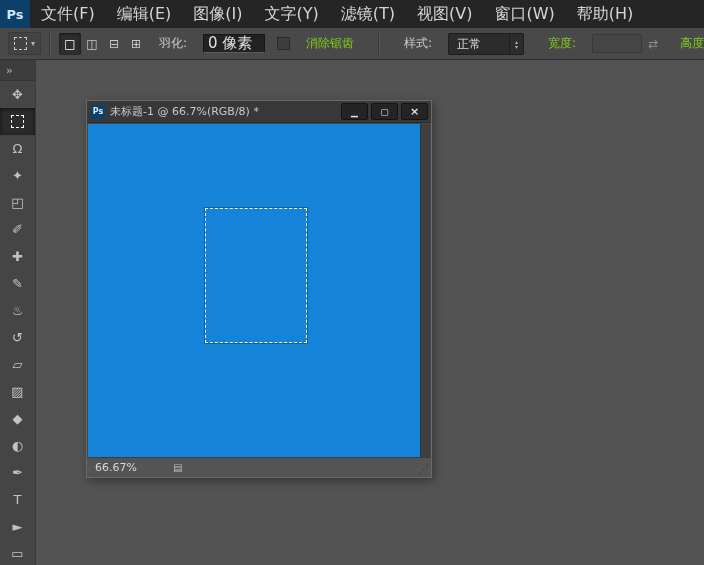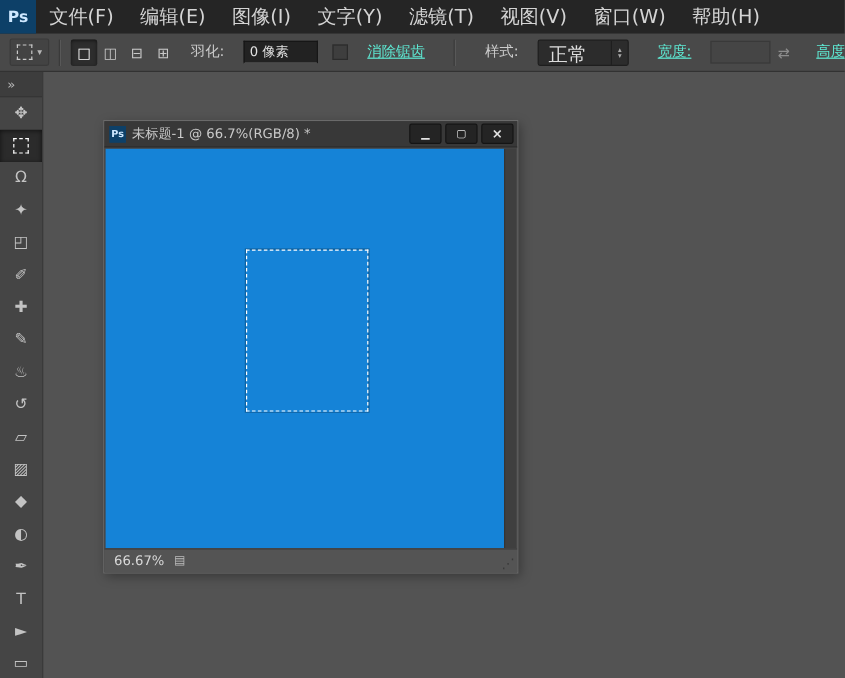--- a/index.html
+++ b/index.html
@@ -18,26 +18,26 @@
 
   
   .optionsbar{position:absolute;left:0;top:28px;width:704px;height:32px;background:#494949;border-bottom:1px solid #323232;box-sizing:border-box;display:flex;align-items:center;overflow:hidden;z-index:4;}
   .tool-preset{margin-left:8px;display:flex;align-items:center;gap:4px;padding:4px 5px;border:1px solid #3a3a3a;border-radius:2px;background:#434343;flex:0 0 auto;}
   .preset-box{width:11px;height:11px;border:1px dashed #c9c9c9;}
   .preset-arrow{font-size:8px;color:#b5b5b5;}
   .sep{width:1px;height:22px;background:#3a3a3a;border-right:1px solid #585858;margin:0 8px;flex:0 0 auto;}
   .mode-btn{width:22px;height:22px;display:flex;align-items:center;justify-content:center;color:#c9c9c9;font-size:12px;border-radius:2px;flex:0 0 auto;}
   .mode-btn.active{background:#2d2d2d;box-shadow:inset 0 1px 3px rgba(0,0,0,.55);color:#ffffff;}
   .opt-label{font-size:12px;color:#cccccc;margin:0 16px;white-space:nowrap;}
-  .opt-label.disabled{color:#5eead4;text-decoration:underline;}
-  .text-field{width:52px;height:17px;background:#222222;border:1px solid #161616;border-bottom-color:#5c5c5c;color:#e2e2e2;font-size:11px;padding:0 4px;box-sizing:content-box;font-family:"DejaVu Sans","Liberation Sans",sans-serif;}
+  .opt-label.disabled{color:#84cc16;}
+  .text-field{width:52px;height:17px;background:#222222;border:1px solid #161616;border-bottom-color:#5c5c5c;color:#e2e2e2;font-size:15px;padding:0 4px;box-sizing:content-box;font-family:"DejaVu Sans","Liberation Sans",sans-serif;}
   .text-field.disabled-field{background:#454545;border:1px solid #393939;width:40px;}
   .checkbox{width:11px;height:11px;background:#3e3e3e;border:1px solid #2b2b2b;margin-left:12px;flex:0 0 auto;}
   .dropdown{display:flex;align-items:stretch;height:20px;background:#2c2c2c;border:1px solid #1e1e1e;border-radius:2px;flex:0 0 auto;}
-  .dropdown .value{padding:2px 8px 0 8px;font-size:16px;color:#dddddd;min-width:44px;}
+  .dropdown .value{padding:2px 8px 0 8px;font-size:12px;color:#dddddd;min-width:44px;}
   .dropdown .spinner{width:13px;border-left:1px solid #1e1e1e;display:flex;flex-direction:column;align-items:center;justify-content:center;color:#aaaaaa;font-size:6px;line-height:5px;}
   .swap{font-size:12px;color:#8d8d8d;margin:0 6px;flex:0 0 auto;}
 
   
   .toolbar{position:absolute;left:0;top:60px;width:36px;height:505px;background:#454545;border-right:1px solid #3a3a3a;box-sizing:border-box;overflow:hidden;z-index:3;}
   .toolbar-header{height:20px;display:flex;align-items:center;padding-left:6px;color:#b5b5b5;font-size:11px;background:#3d3d3d;border-bottom:1px solid #353535;}
   .tool{width:35px;height:27px;display:flex;align-items:center;justify-content:center;color:#c3c3c3;font-size:13px;}
   .tool.active{background:#2b2b2b;color:#ffffff;box-shadow:inset 0 1px 4px rgba(0,0,0,.6);}
   .marquee-glyph{width:11px;height:11px;border:1px dashed currentColor;}
 
@@ -46,21 +46,21 @@
   .doc-window{position:absolute;left:50px;top:40px;width:346px;height:378px;background:#3d3d3d;border:1px solid #6a6a6a;box-sizing:border-box;box-shadow:2px 3px 9px rgba(0,0,0,.35);}
   .doc-titlebar{height:22px;background:#383838;display:flex;align-items:center;border-bottom:1px solid #2a2a2a;box-sizing:border-box;}
   .doc-icon{width:14px;height:14px;color:#cfe8ff;font-size:8px;font-weight:bold;display:flex;align-items:center;justify-content:center;margin:0 5px 0 4px;flex:0 0 auto;}
   .doc-title{font-size:11px;color:#c9c9c9;flex:1;white-space:nowrap;overflow:hidden;}
   .win-btn{width:25px;height:15px;background:#242424;border:1px solid #141414;border-radius:2px;color:#e3e3e3;font-size:9px;font-weight:bold;display:flex;align-items:center;justify-content:center;margin-right:3px;flex:0 0 auto;}
   .win-btn.close{font-size:11px;}
   .doc-body{position:absolute;left:0;top:22px;right:0;bottom:20px;background:#474747;overflow:hidden;}
   .canvas{position:absolute;left:1px;top:1px;right:10px;bottom:0;background:#1583d7;}
   .selection{position:absolute;left:117px;top:84px;width:100px;height:133px;border:1px dashed #ffffff;box-shadow:0 0 0 1px rgba(0,0,0,.25);}
   .scroll-track{position:absolute;top:1px;right:1px;width:9px;bottom:0;background:#3f3f3f;border-left:1px solid #343434;}
-  .doc-statusbar{position:absolute;left:0;bottom:0;right:0;height:20px;background:#545454;border-top:1px solid #3e3e3e;display:flex;align-items:center;box-sizing:border-box;}
+  .doc-statusbar{position:absolute;left:0;bottom:0;right:0;height:20px;background:#545454;border-top:1px solid #3e3e3e;display:flex;align-items:center;box-sizing:border-box;gap:28px;}
   .zoom-text{margin-left:8px;font-size:11px;color:#d8d8d8;}
   .status-icon{margin-left:8px;font-size:10px;color:#bdbdbd;}
   .resize-grip{position:absolute;right:2px;bottom:1px;font-size:11px;color:#3a3a3a;}
 </style>
 </head>
 <body>
 
 <div class="app">
 
   <div class="menubar">

